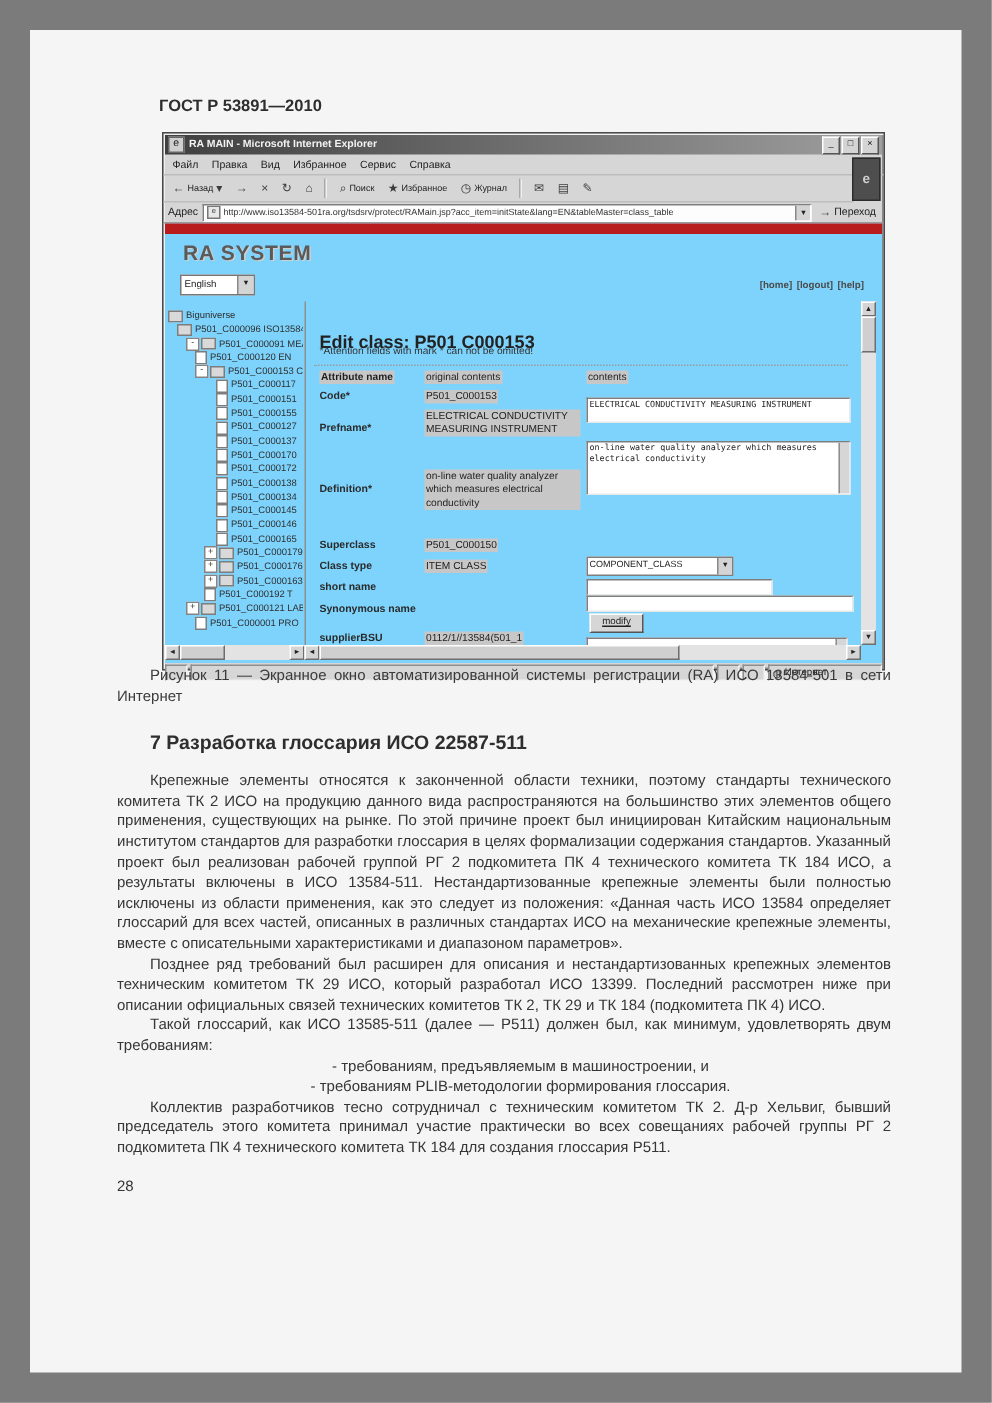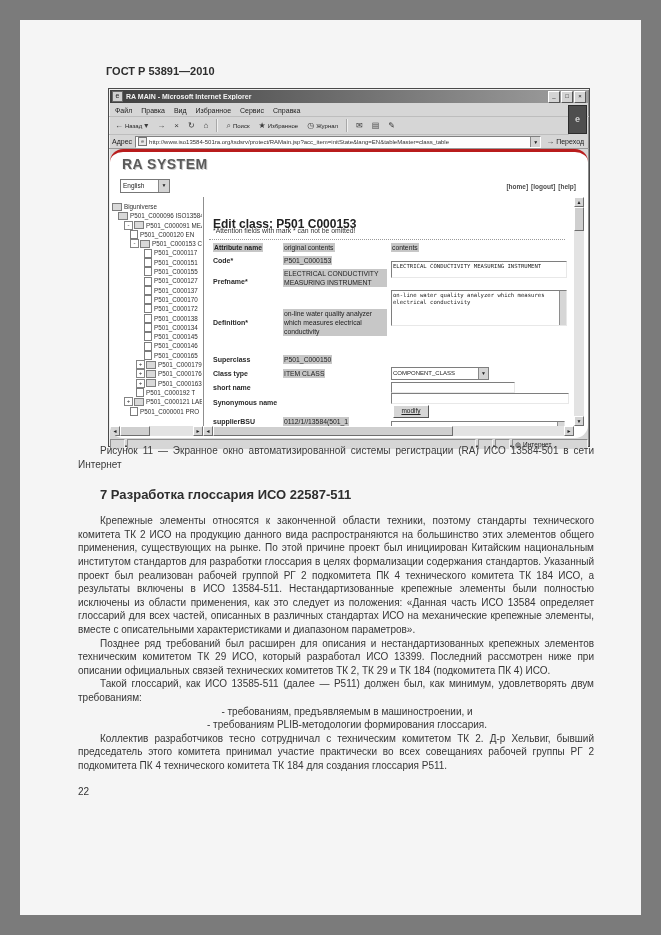--- a/index.html
+++ b/index.html
@@ -35,21 +35,21 @@
   .tsep{width:1px;height:13px;background:#a8a8a8;margin:0 2px;border-right:1px solid #efefef;}
   .addr{height:13px;display:flex;align-items:center;padding:0 3px;gap:3px;border-bottom:1px solid #9a9a9a;}
   .addr .albl{font-size:7px;color:#222;flex:none;}
   .afield{flex:1;height:10px;background:#fdfdfd;border:1px solid #808080;border-bottom-color:#fff;border-right-color:#fff;display:flex;align-items:center;overflow:hidden;}
   .afield .pic{width:7px;height:7px;border:1px solid #777;background:#e8e8e8;margin:0 2px;flex:none;font-size:5px;line-height:7px;text-align:center;color:#444;}
   .afield .url{font-size:6px;color:#333;white-space:nowrap;overflow:hidden;flex:1;}
   .afield .drop{width:9px;height:100%;background:#d4d4d4;border-left:1px solid #888;font-size:5px;line-height:10px;text-align:center;color:#222;flex:none;}
   .gobtn{display:flex;align-items:center;gap:2px;font-size:7px;color:#222;flex:none;padding:0 2px;}
   .gobtn .ic{font-size:8px;color:#3c3c3c;}
 
-  .content{position:relative;height:286px;background:#ffffff;border-top:3px solid #b91c1c;margin:0 1px;overflow:hidden;border-radius:13px;}
+  .content{position:relative;height:286px;background:#7dd3fc;border-top:7px solid #b91c1c;margin:0 1px;overflow:hidden;}
   .ra-title{position:absolute;left:12px;top:4px;font-size:14px;font-weight:bold;color:#5a5a5a;letter-spacing:.5px;text-shadow:1px 1px 0 #cfcfcf;}
   .lang{position:absolute;left:10px;top:27px;width:48px;height:12px;background:#fff;border:1px solid #777;display:flex;}
   .lang .lt{flex:1;font-size:6.5px;line-height:11px;padding-left:2px;color:#222;}
   .lang .drop{width:10px;background:#d4d4d4;border-left:1px solid #888;font-size:5px;line-height:11px;text-align:center;color:#222;}
   .toplinks{position:absolute;right:12px;top:31px;font-size:6.5px;font-weight:bold;color:#4b4b4b;display:flex;gap:3px;}
   .vdiv{position:absolute;left:93px;top:45px;width:1px;height:229px;background:#8f8f8f;}
 
   .tree{position:absolute;left:0;top:50px;width:92px;height:222px;overflow:hidden;font-size:6.3px;color:#2f2f2f;}
   .ti{height:9.3px;line-height:9.3px;white-space:nowrap;display:flex;align-items:center;overflow:hidden;}
   .ti .tl{overflow:hidden;white-space:nowrap;}
@@ -369,17 +369,17 @@
 
     <div class="doc-text">
       <p class="caption">Рисунок 11 — Экранное окно автоматизированной системы регистрации (RA) ИСО 13584-501 в сети Интернет</p>
       <div class="h7">7 Разработка глоссария ИСО 22587-511</div>
       <p>Крепежные элементы относятся к законченной области техники, поэтому стандарты технического комитета ТК 2 ИСО на продукцию данного вида распространяются на большинство этих элементов общего применения, существующих на рынке. По этой причине проект был инициирован Китайским национальным институтом стандартов для разработки глоссария в целях формализации содержания стандартов. Указанный проект был реализован рабочей группой РГ 2 подкомитета ПК 4 технического комитета ТК 184 ИСО, а результаты включены в ИСО 13584-511. Нестандартизованные крепежные элементы были полностью исключены из области применения, как это следует из положения: «Данная часть ИСО 13584 определяет глоссарий для всех частей, описанных в различных стандартах ИСО на механические крепежные элементы, вместе с описательными характеристиками и диапазоном параметров».</p>
       <p>Позднее ряд требований был расширен для описания и нестандартизованных крепежных элементов техническим комитетом ТК 29 ИСО, который разработал ИСО 13399. Последний рассмотрен ниже при описании официальных связей технических комитетов ТК 2, ТК 29 и ТК 184 (подкомитета ПК 4) ИСО.</p>
       <p>Такой глоссарий, как ИСО 13585-511 (далее — Р511) должен был, как минимум, удовлетворять двум требованиям:</p>
       <p class="nb">- требованиям, предъявляемым в машиностроении, и</p>
       <p class="nb">- требованиям PLIB-методологии формирования глоссария.</p>
       <p>Коллектив разработчиков тесно сотрудничал с техническим комитетом ТК 2. Д-р Хельвиг, бывший председатель этого комитета принимал участие практически во всех совещаниях рабочей группы РГ 2 подкомитета ПК 4 технического комитета ТК 184 для создания глоссария Р511.</p>
-      <div class="page-num">22</div>
+      <div class="page-num">28</div>
     </div>
 
   </div>
 </div>
 
 </body></html>

